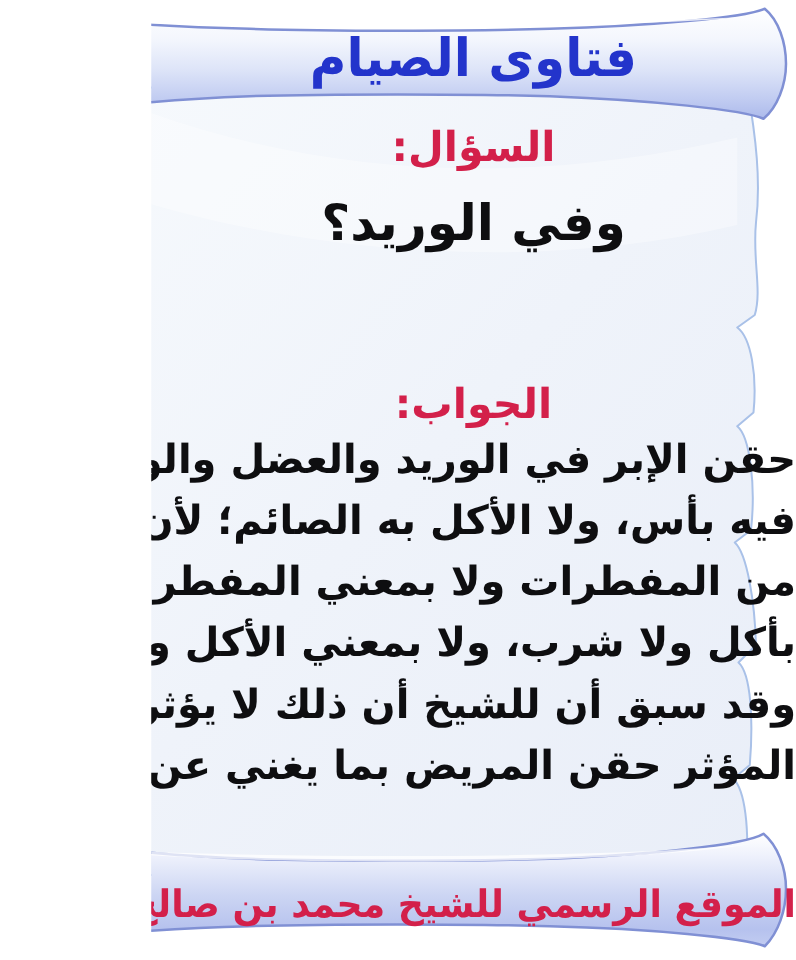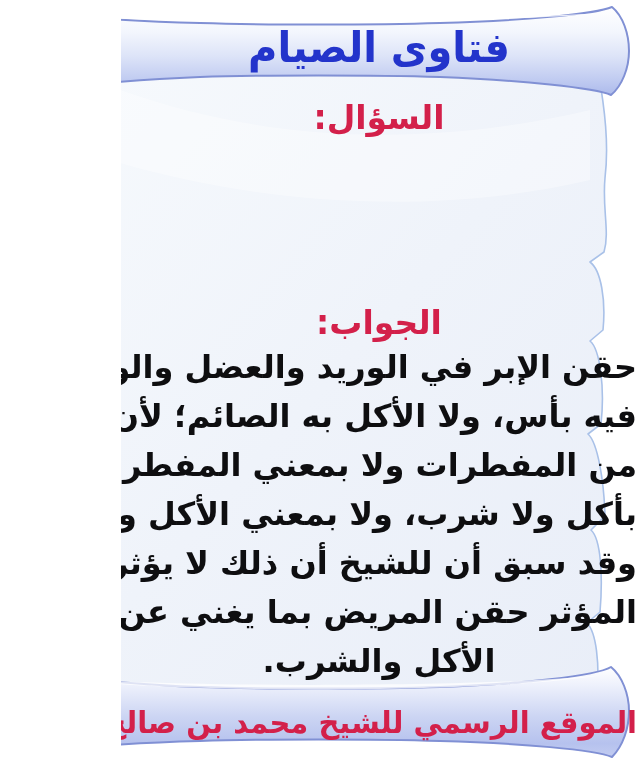--- a/index.html
+++ b/index.html
@@ -156,29 +156,29 @@
          C 14 746 7 728 7 712
          C 7 696 13 678 26 668 Z" fill="url(#rodGradBottom)" stroke="#8090d4" stroke-width="2" stroke-linejoin="round"></path>
     <path d="M 36 676 C 150 688 490 688 602 675 C 490 694 150 694 36 676 Z" fill="#ffffff" opacity="0.75"></path>
   </svg>
 
   <div class="txt title-banner">فتاوى الصيام</div>
 
   <div class="txt q-label">السؤال:</div>
 
   <div class="txt question-block">
+    <div>وفي الوريد؟</div>
   </div>
 
   <div class="txt a-label">الجواب:</div>
 
   <div class="txt answer-block">
     <div>حقن الإبر في الوريد والعضل والورك ليس</div>
     <div>فيه بأس، ولا الأكل به الصائم؛ لأن هذا ليس</div>
     <div>من المفطرات ولا بمعني المفطرات، فهو ليس</div>
     <div>بأكل ولا شرب، ولا بمعني الأكل والشرب،</div>
     <div>وقد سبق أن للشيخ أن ذلك لا يؤثر، وإنما</div>
     <div>المؤثر حقن المريض بما يغني عن</div>
-    <div>الأكل والشرب.</div>
   </div>
 
   <div class="txt footer-banner">الموقع الرسمي للشيخ محمد بن صالح العثيمين</div>
 
 </div>
 
 </body></html>

